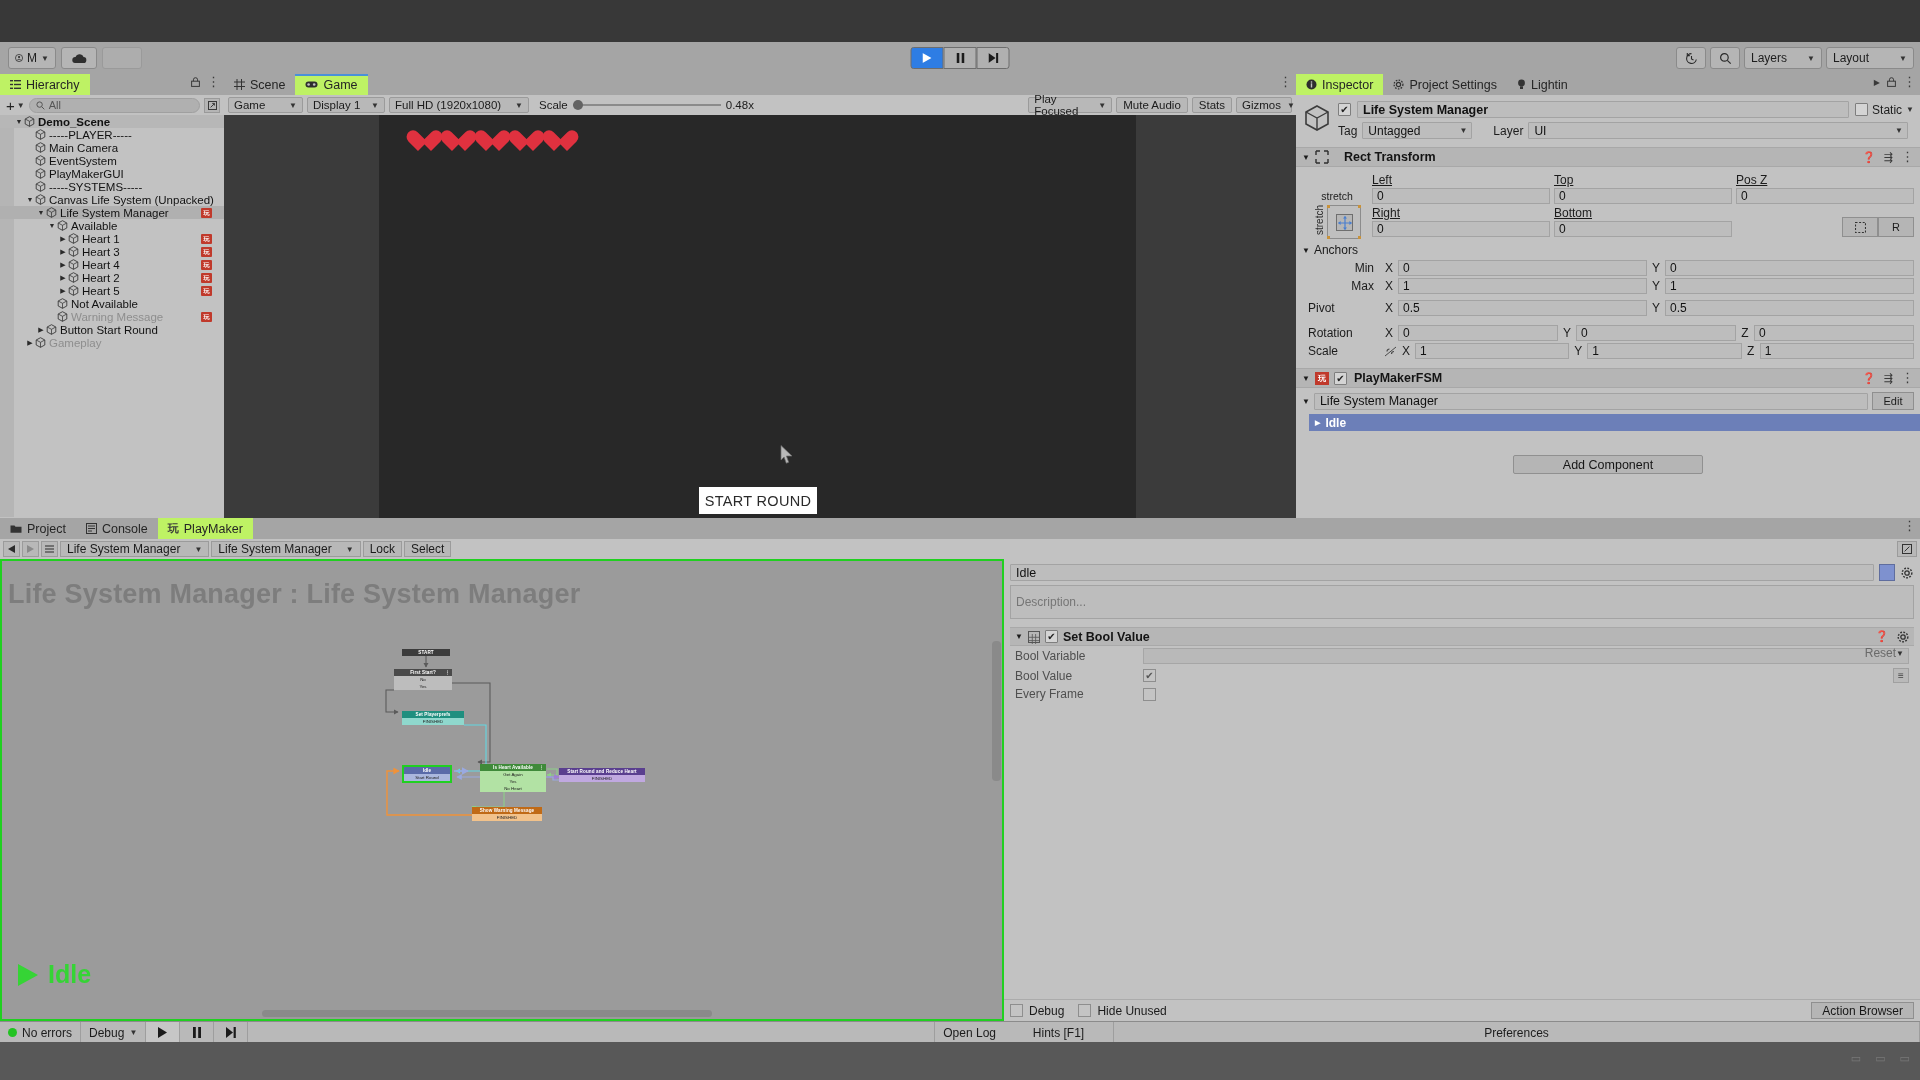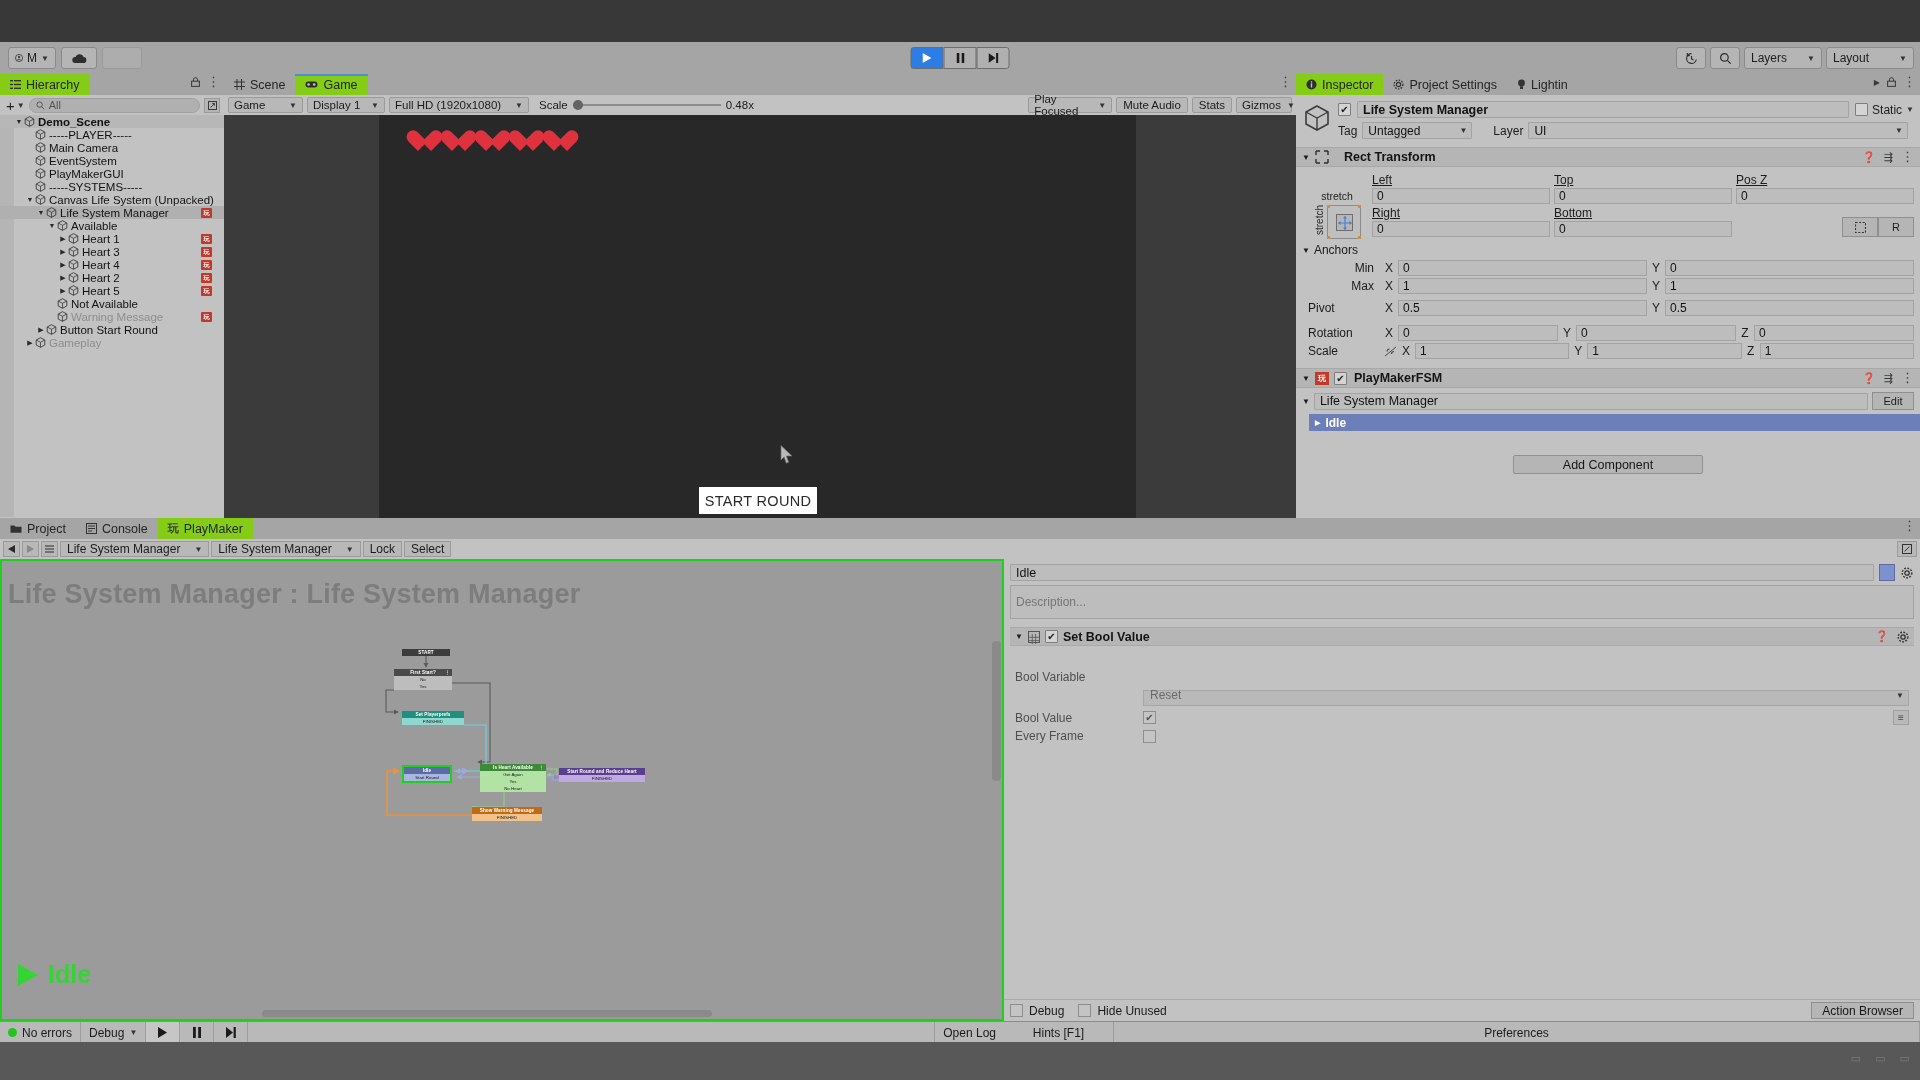--- a/index.html
+++ b/index.html
@@ -52,21 +52,21 @@
   
   .panel { position: absolute; background: #c2c2c2; }
   .panel-tabbar {
     height: 21px; background: #a5a5a5; display: flex; align-items: flex-end;
     position: relative;
   }
   .ptab {
     height: 21px; padding: 0 10px; display: flex; align-items: center; gap: 5px;
     font-size: 12.5px; color: #252525; background: #a5a5a5;
   }
-  .ptab.sel { background: #84cc16; }
+  .ptab.sel { background: #bef264; }
   .ptab.sel.blue { box-shadow: inset 0 2px 0 #4a90d9; }
   .tabbar-right {
     position: absolute; right: 4px; top: 3px; display: flex; gap: 7px; align-items: center;
   }
   .kebab { font-size: 13px; color: #3a3a3a; letter-spacing: 0; line-height: 10px;}
 
   
   #hierarchy { left: 0; top: 74px; width: 224px; height: 444px; }
   .hier-toolbar {
     height: 20px; background: #c2c2c2; display: flex; align-items: center;
@@ -308,22 +308,22 @@
     height: 19px; background: #b6b6b6; display: flex; align-items: center;
     gap: 5px; padding: 0 5px; margin-top: 8px;
     border-top: 1px solid #a9a9a9; border-bottom: 1px solid #a9a9a9;
   }
   .action-head .t { font-weight: bold; font-size: 12.5px; color: #141414; }
   .grid-icon { width: 12px; height: 12px; border: 1px solid #555; position: relative;}
   .arow { display: flex; align-items: center; padding: 2px 5px; gap: 6px;}
   .arow .al { width: 122px; font-size: 12px; color: #4f4f4f;}
   .ctrl-drop {
     flex: 1; height: 16px; background: #b9b9b9; border: 1px solid #a6a6a6;
-    display: flex; align-items: center; justify-content: space-between;
-    padding: 0 4px 6px 6px; font-size: 12px; color: #6a6a6a; margin-top: 42px;
+    display: flex; align-items: center; justify-content: flex-end;
+    padding: 0 4px 6px 6px; font-size: 12px; color: #6a6a6a;
   }
   .sm-ck { width: 13px; height: 13px; background: #c4c4c4; border: 1px solid #8e8e8e;
            display:flex;align-items:center;justify-content:center;font-size:10px;color:#555;}
   .eq { margin-left: auto; width: 16px; height: 15px; border: 1px solid #a0a0a0;
         background: #b9b9b9; display:flex;align-items:center;justify-content:center;font-size:10px;color:#444;}
   .fsm-footer {
     position: absolute; left: 0; bottom: 22px; width: 100%; height: 22px;
     display: flex; align-items: center; gap: 6px; padding: 0 6px;
     background: #c2c2c2; border-top: 1px solid #ababab;
   }

